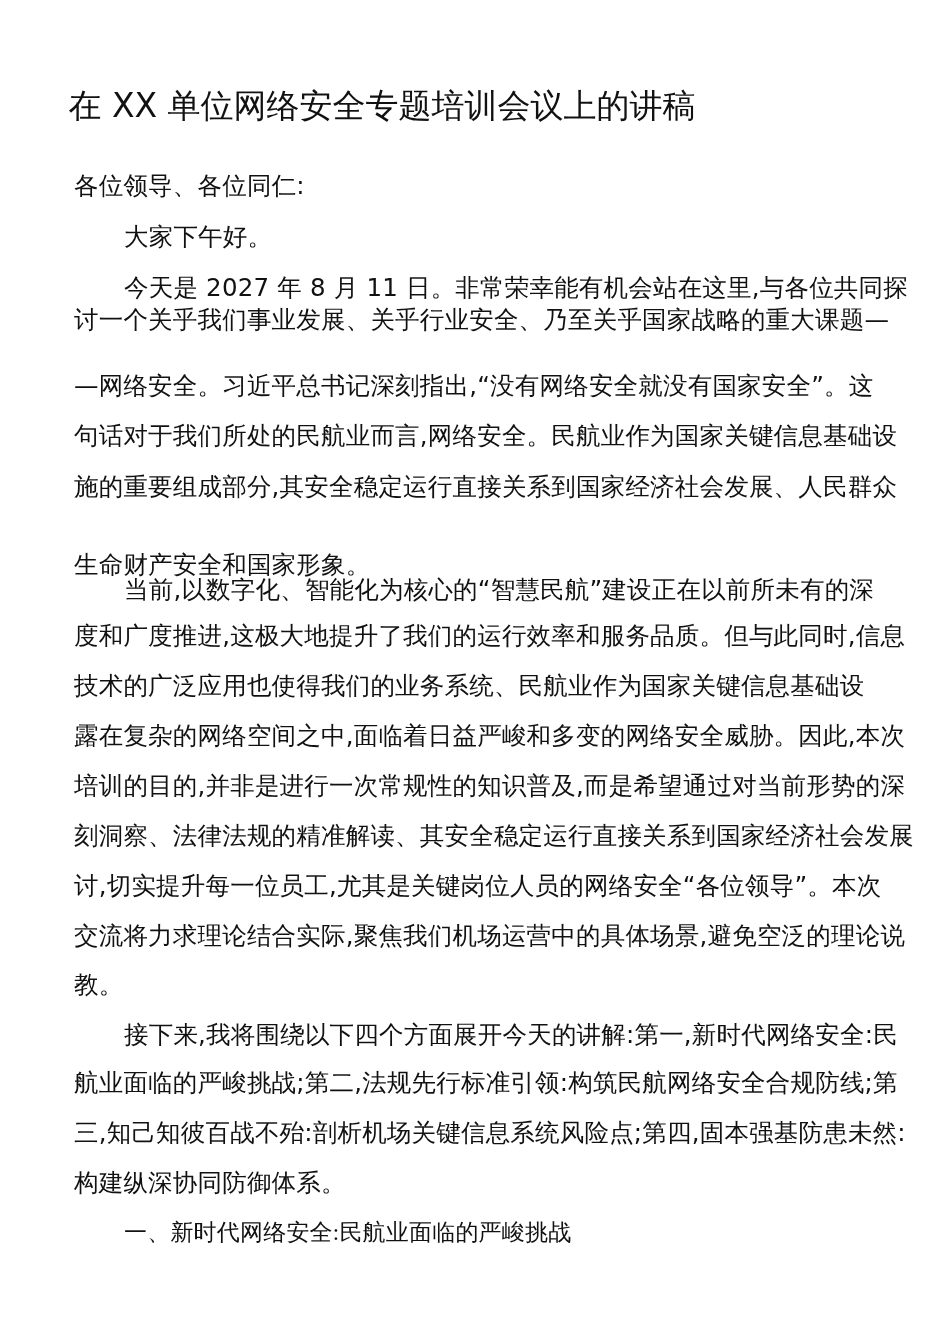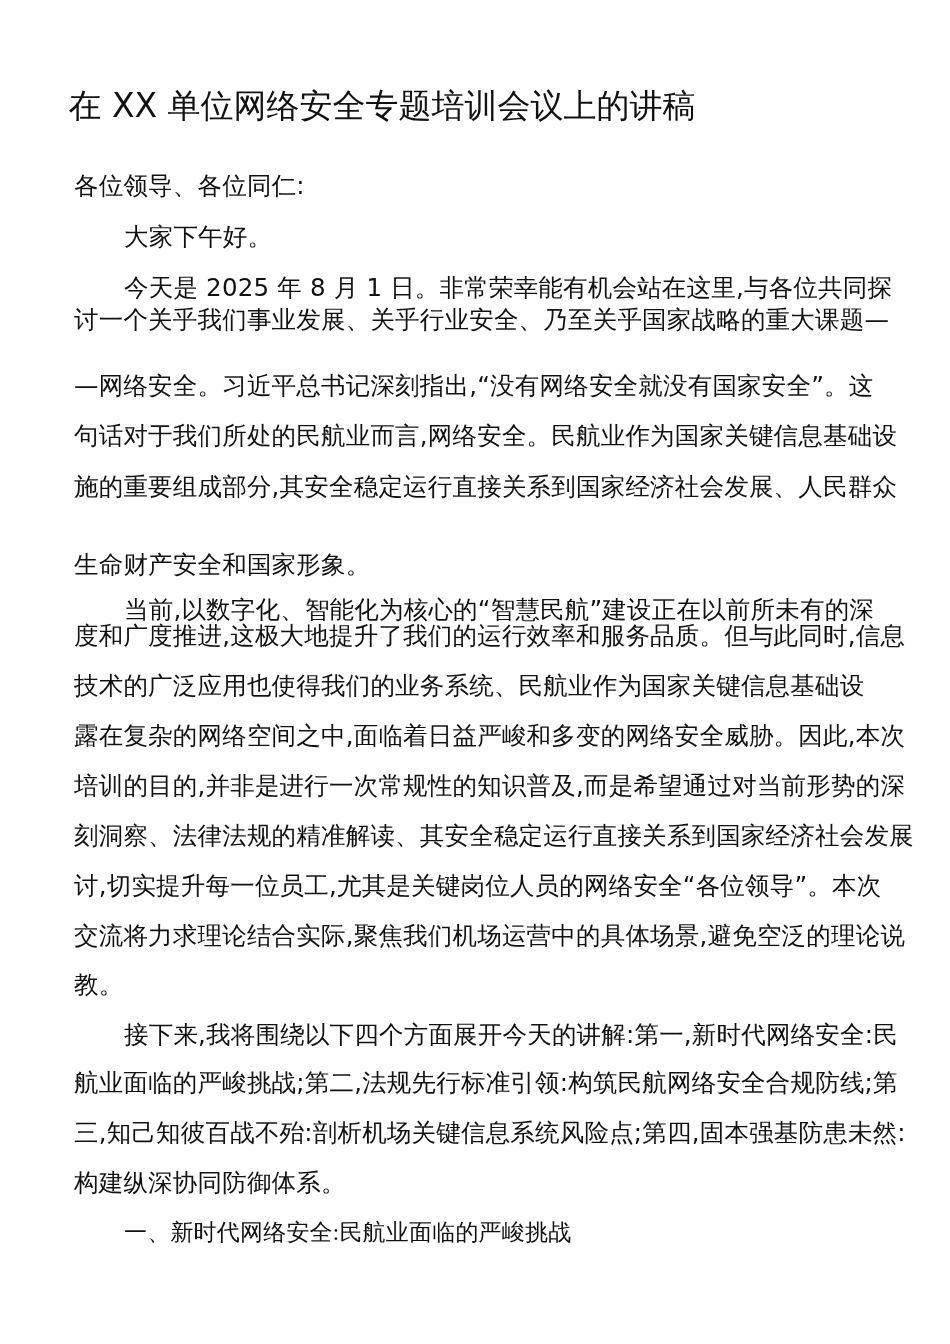--- a/index.html
+++ b/index.html
@@ -15,30 +15,30 @@
 </head>
 <body>
 
 <div>
   <div class="title">在 XX 单位网络安全专题培训会议上的讲稿</div>
 
   <div class="line" style="top:170px">各位领导、各位同仁:</div>
   <div class="line indent" style="top:221px">大家下午好。</div>
 
   <div>
-    <div class="line indent" style="top:272px">今天是 2025 年 8 月 1 日。非常荣幸能有机会站在这里,与各位共同探</div>
+    <div class="line indent" style="top:272px">今天是 2027 年 8 月 11 日。非常荣幸能有机会站在这里,与各位共同探</div>
     <div class="line" style="top:304px">讨一个关乎我们事业发展、关乎行业安全、乃至关乎国家战略的重大课题—</div>
     <div class="line" style="top:370px">—网络安全。习近平总书记深刻指出,“没有网络安全就没有国家安全”。这</div>
     <div class="line" style="top:420px">句话对于我们所处的民航业而言,网络安全。民航业作为国家关键信息基础设</div>
     <div class="line" style="top:471px">施的重要组成部分,其安全稳定运行直接关系到国家经济社会发展、人民群众</div>
     <div class="line" style="top:549px">生命财产安全和国家形象。</div>
   </div>
 
   <div>
-    <div class="line indent" style="top:594px">当前,以数字化、智能化为核心的“智慧民航”建设正在以前所未有的深</div>
+    <div class="line indent" style="top:574px">当前,以数字化、智能化为核心的“智慧民航”建设正在以前所未有的深</div>
     <div class="line" style="top:620px">度和广度推进,这极大地提升了我们的运行效率和服务品质。但与此同时,信息</div>
     <div class="line" style="top:670px">技术的广泛应用也使得我们的业务系统、民航业作为国家关键信息基础设</div>
     <div class="line" style="top:720px">露在复杂的网络空间之中,面临着日益严峻和多变的网络安全威胁。因此,本次</div>
     <div class="line" style="top:770px">培训的目的,并非是进行一次常规性的知识普及,而是希望通过对当前形势的深</div>
     <div class="line" style="top:820px">刻洞察、法律法规的精准解读、其安全稳定运行直接关系到国家经济社会发展</div>
     <div class="line" style="top:870px">讨,切实提升每一位员工,尤其是关键岗位人员的网络安全“各位领导”。本次</div>
     <div class="line" style="top:920px">交流将力求理论结合实际,聚焦我们机场运营中的具体场景,避免空泛的理论说</div>
     <div class="line" style="top:969px">教。</div>
   </div>
 

